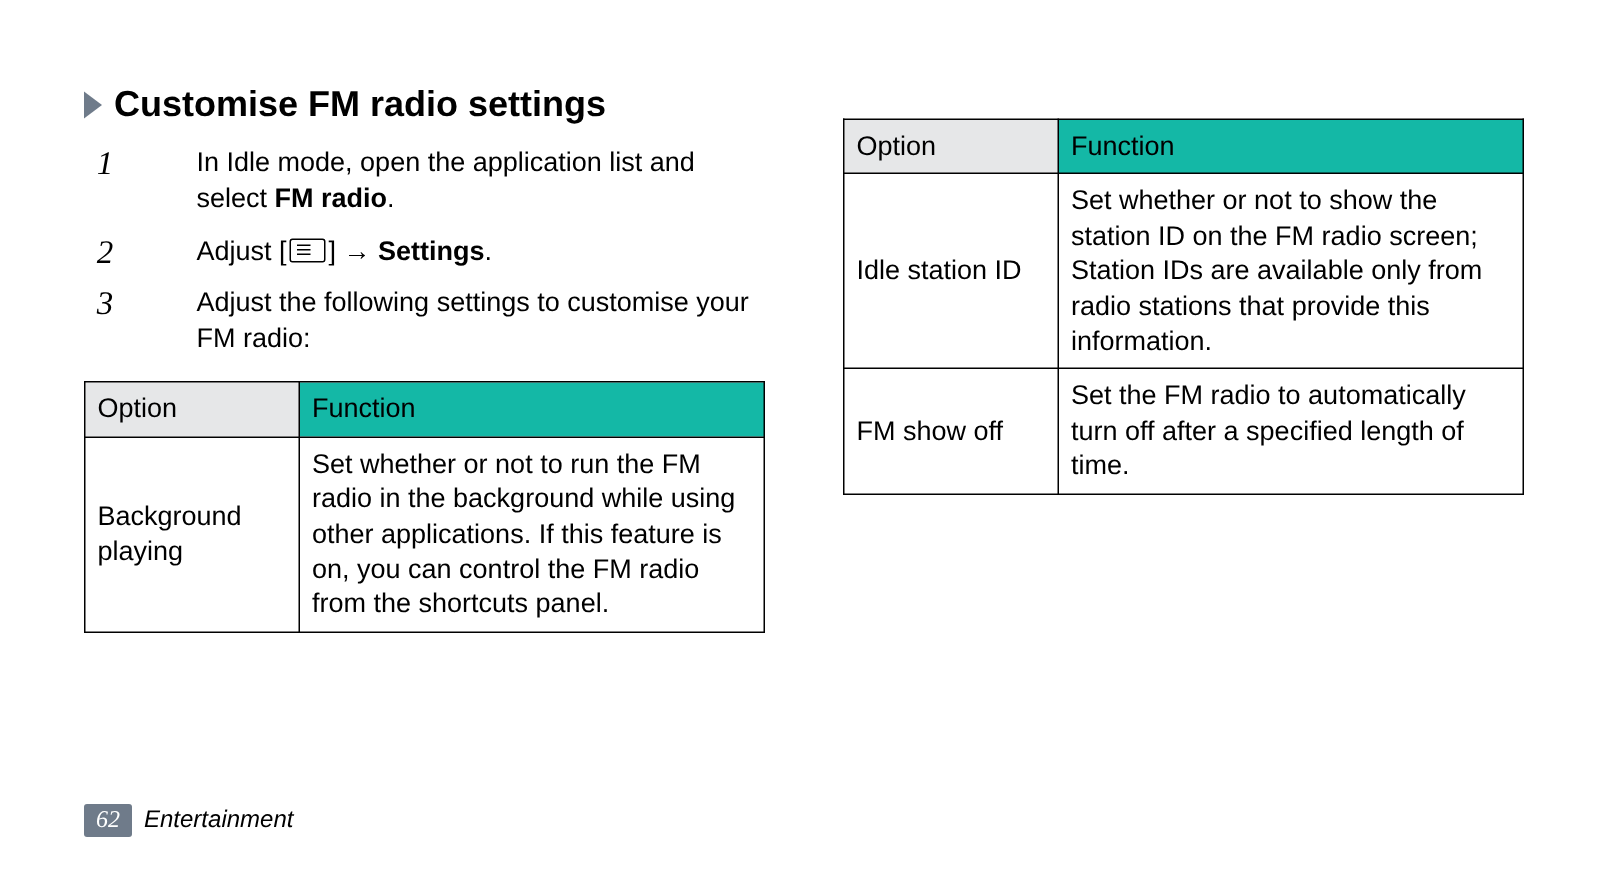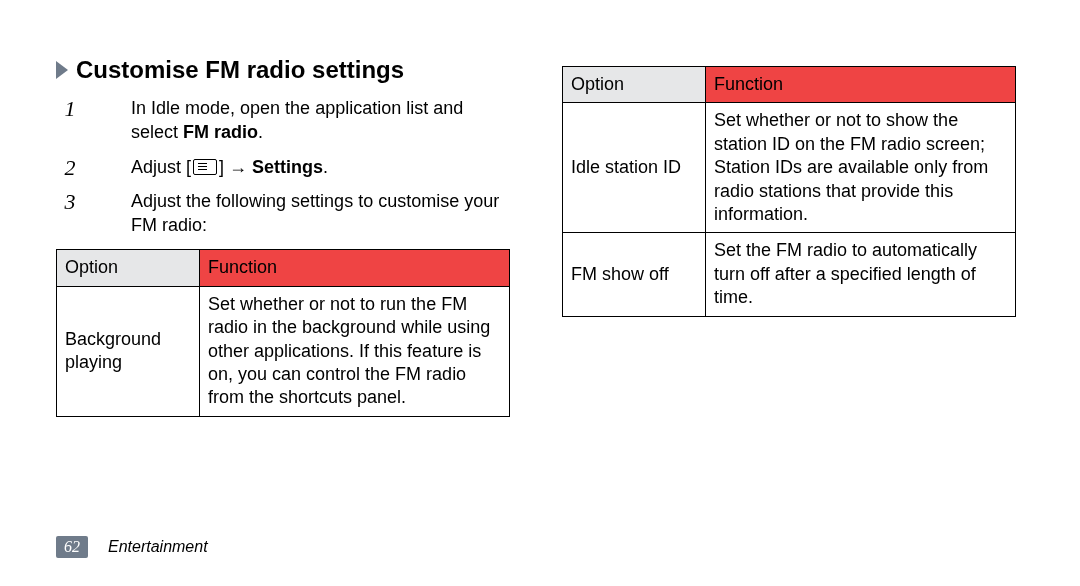--- a/index.html
+++ b/index.html
@@ -84,45 +84,44 @@
     position: absolute;
     left: 4px; right: 9px; top: 3px;
     height: 1px;
     background: #000;
     box-shadow: 0 3px 0 #000, 0 6px 0 #000;
   }
   table {
     border-collapse: collapse;
     width: 100%;
     font-size: 18px;
-    margin-top: 4px;
+    margin-top: 17px;
   }
   th, td {
     border: 1px solid #000;
     padding: 6px 8px;
     text-align: left;
     vertical-align: middle;
     font-weight: 400;
     line-height: 1.3;
   }
   thead th {
-    background: #ef4444;
+    background: #14b8a6;
   }
   thead th:first-child {
     background: #e6e7e8;
   }
   td.opt { width: 126px; }
   
   .footer {
     position: absolute;
     left: 56px;
     bottom: 28px;
     display: flex;
     align-items: center;
-    gap: 12px;
   }
   .page-badge {
     background: #6f7b8a;
     color: #fff;
     font-style: italic;
     font-family: Georgia, "Times New Roman", serif;
     font-size: 16px;
     padding: 2px 8px;
     border-radius: 2px;
     margin-right: 8px;

